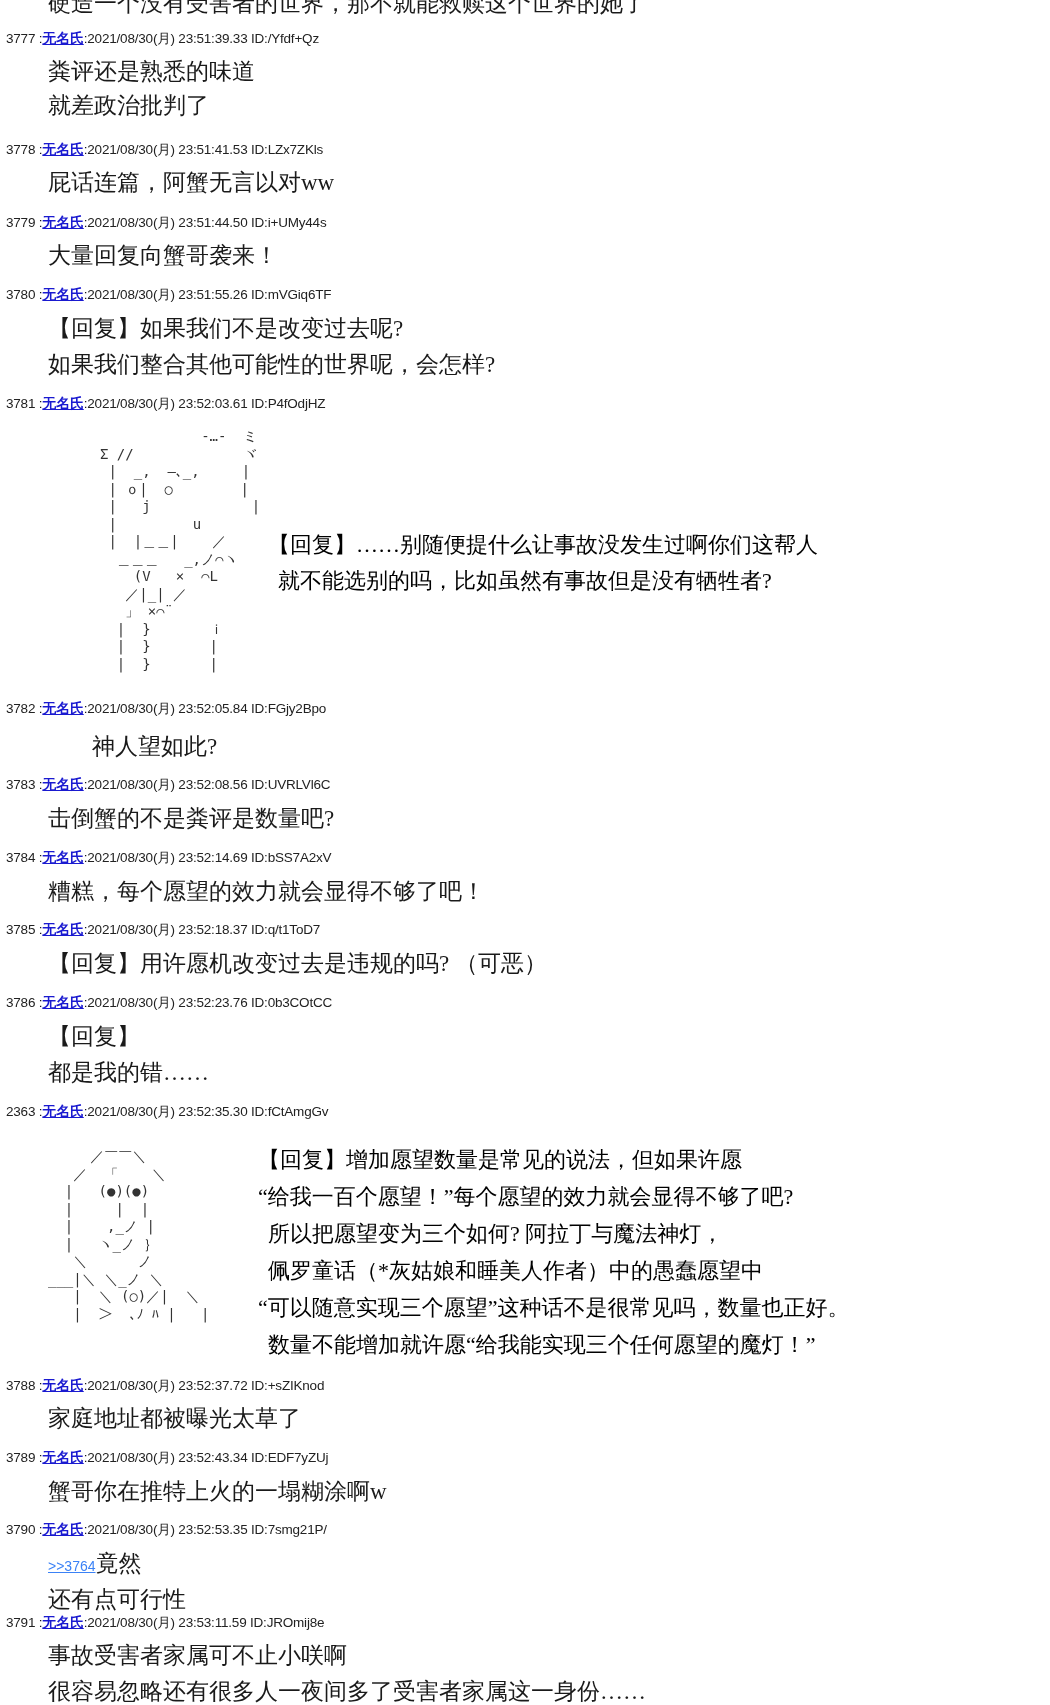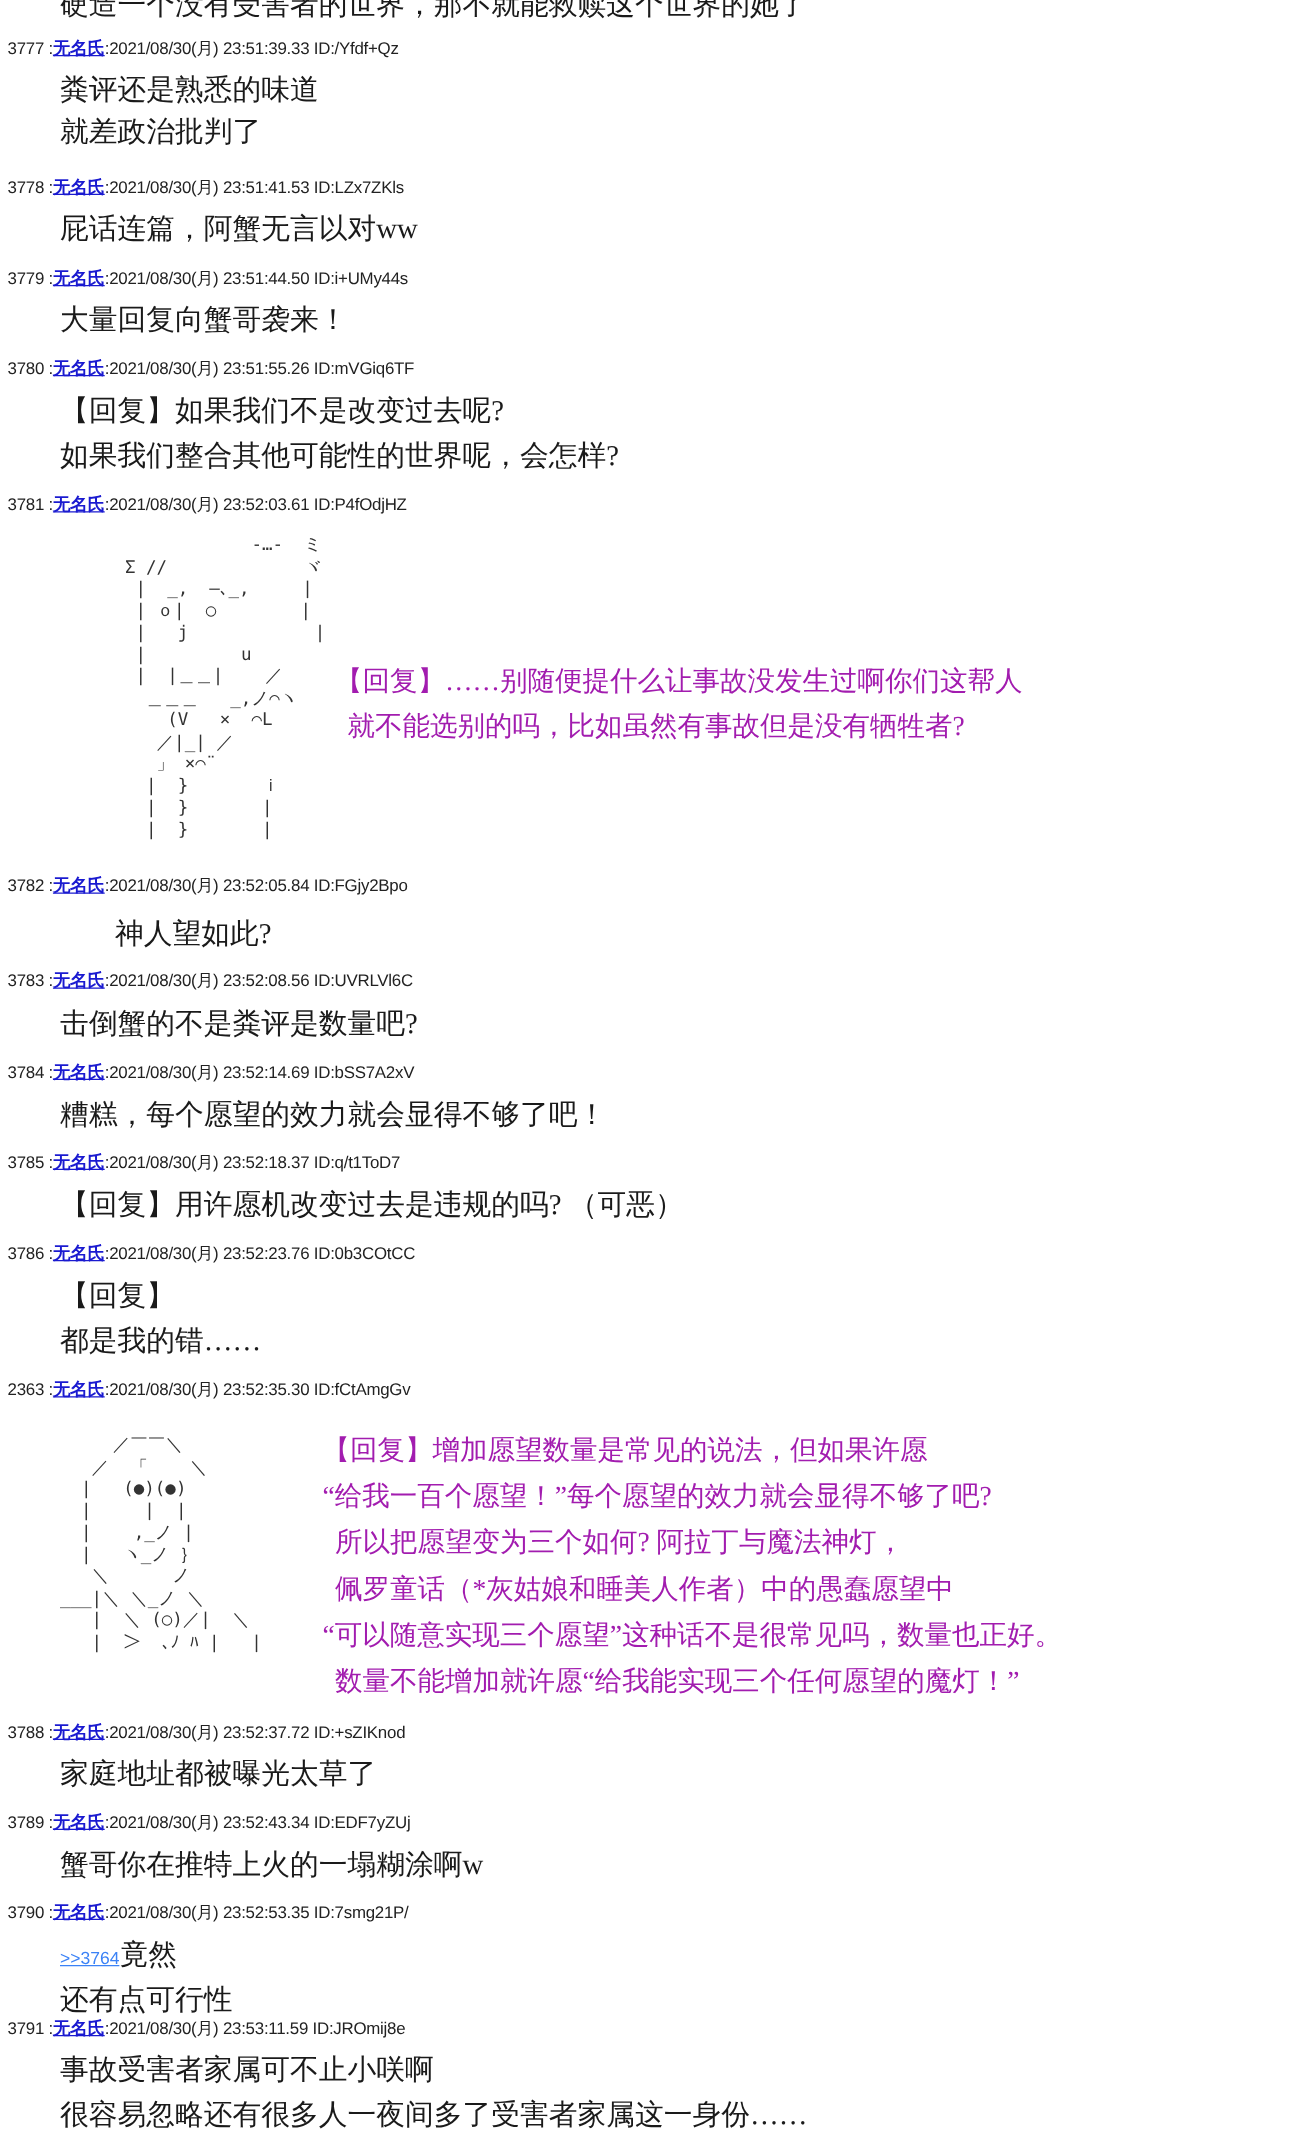--- a/index.html
+++ b/index.html
@@ -21,21 +21,21 @@
   }
   .line a.quote {
     color: #3b82f6; text-decoration: underline;
     font-family: "Liberation Sans", "DejaVu Sans", sans-serif; font-size: 14px;
   }
   .aa {
     position: absolute; margin: 0;
     font-family: "DejaVu Sans Mono", "Liberation Mono", monospace;
     font-size: 14px; line-height: 17.5px; color: #333; white-space: pre;
   }
-  .side-line { position: absolute; font-size: 22px; white-space: nowrap; color: #a21caf; }
+  .side-line { position: absolute; font-size: 22px; white-space: nowrap; color: #000000; }
 </style>
 </head>
 <body>
 
 <div>
 
   <div class="line" style="top:-12px;">硬造一个没有受害者的世界，那不就能救赎这个世界的她了</div>
 
   <div class="post-header" style="top:30px;">
     <span>3777</span><span class="sep"> :</span><a class="name">无名氏</a><span class="sep">:</span><span>2021/08/30(月) 23:51:39.33</span>

